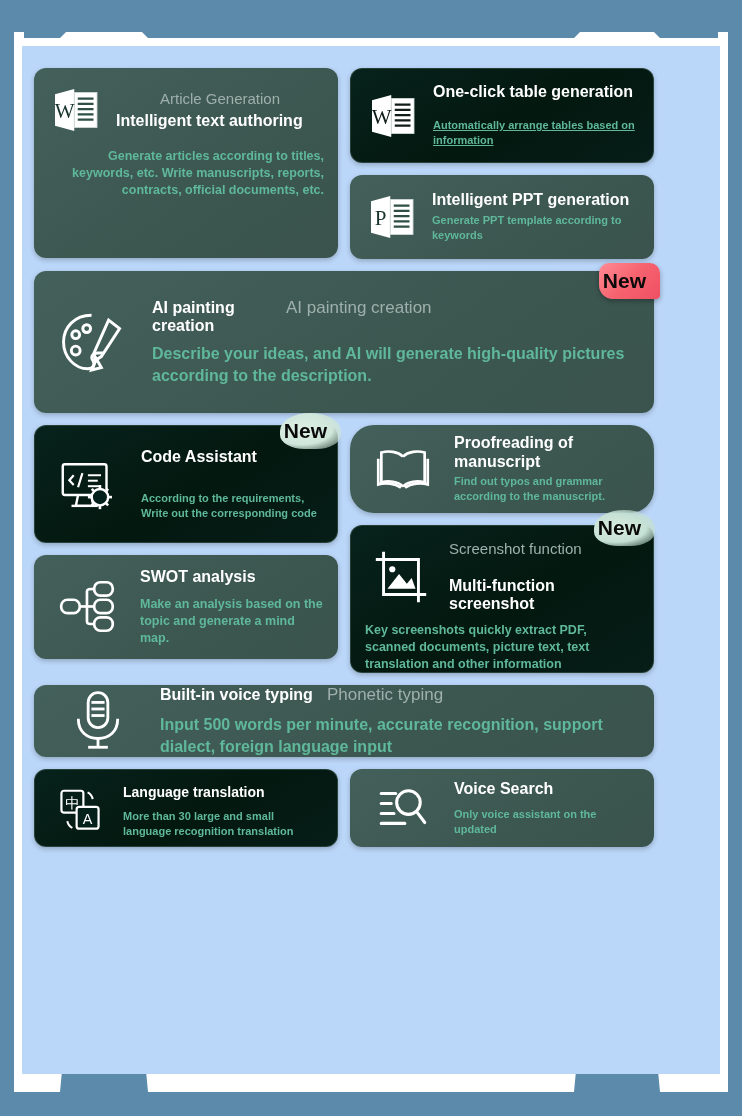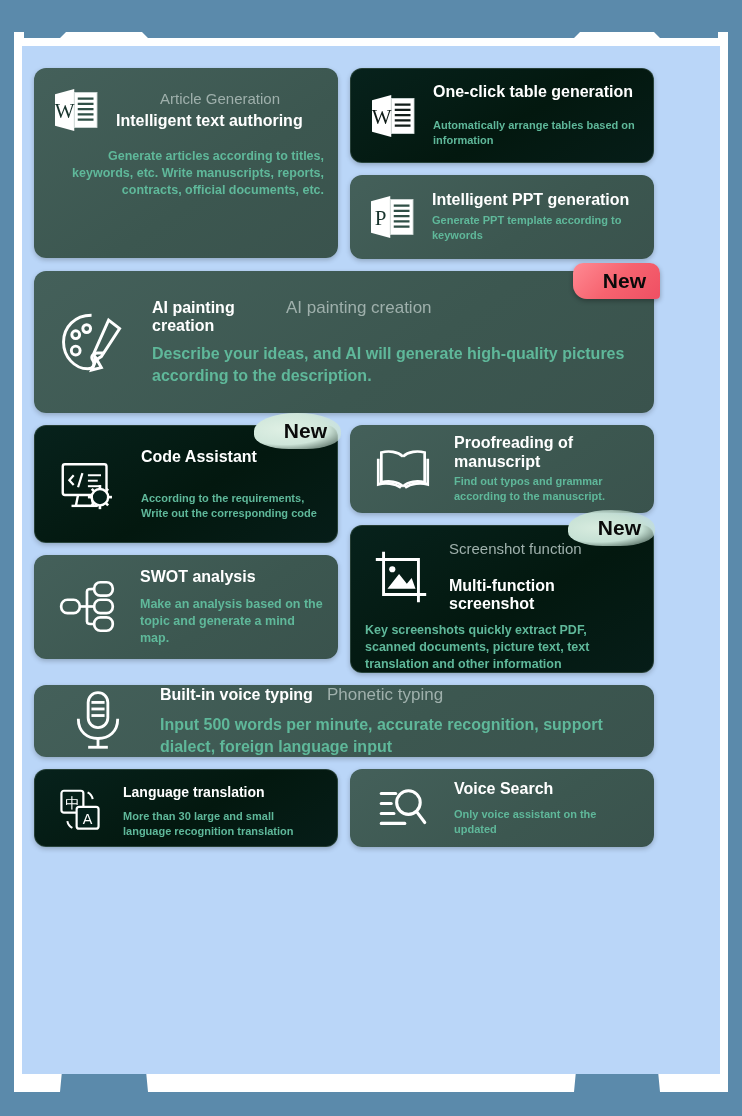--- a/index.html
+++ b/index.html
@@ -99,21 +99,21 @@
   .desc.block { margin-top: 10px; }
   .desc.right { text-align: right; }
 
   .inline-head { display: flex; align-items: baseline; gap: 14px; flex-wrap: wrap; }
 
   
   .badge-new {
     position: absolute;
     font-size: 21px; font-weight: bold; color: #0a0a0a;
     line-height: 1;
-    padding: 7px 14px 8px 30px;
+    padding: 7px 14px 8px 4px;
     z-index: 5;
   }
   .badge-new.pink {
     top: -8px; right: -6px;
     background: linear-gradient(135deg, #ff8a93 0%, #f6636f 50%, #ef4f63 100%);
     border-radius: 10px 10px 4px 14px;
     box-shadow: 0 2px 5px rgba(0,0,0,0.3);
   }
   .badge-new.pale {
     top: -13px; right: -4px;
@@ -184,21 +184,21 @@
                     <line x1="34" y1="25" x2="52" y2="25"></line>
                     <line x1="34" y1="31" x2="52" y2="31"></line>
                     <line x1="34" y1="37" x2="52" y2="37"></line>
                     <line x1="34" y1="43" x2="52" y2="43"></line>
                   </g>
                   <text x="19" y="41" font-family="Liberation Serif, serif" font-size="24" fill="#0d1a16" text-anchor="middle">W</text>
                 </svg>
               </div>
               <div class="txt">
                 <div class="title">One-click table generation</div>
-                <div class="desc sm" style="margin-top:17px;">Automatically arrange tables based on information</div>
+                <div class="desc sm" style="margin-top:17px;text-decoration:underline;">Automatically arrange tables based on information</div>
               </div>
             </div>
           </div>
 
           <div class="card green">
             <div class="card-row">
               <div class="icon-wrap">
                 <svg class="office-icon" viewBox="0 0 64 64">
                   <path d="M8 14 L30 8 L30 56 L8 50 Z" fill="#ffffff"></path>
                   <rect x="30" y="12" width="26" height="40" fill="#ffffff" stroke="#cfd8d6" stroke-width="1"></rect>
@@ -299,21 +299,21 @@
               </div>
               <div class="txt">
                 <div class="title">SWOT analysis</div>
                 <div class="desc" style="margin-top:10px;">Make an analysis based on the topic and generate a mind map.</div>
               </div>
             </div>
           </div>
         </div>
 
         <div class="col col-right">
-          <div class="card green" style="height:88px;">
+          <div class="card green" style="height:88px;border-radius:24px;">
             <div class="card-row" style="height:100%;">
               <div class="icon-wrap" style="width:78px;">
                 <svg width="66" height="66" viewBox="0 0 64 64" fill="none" stroke="#ffffff" stroke-width="2.6">
                   <path d="M32 20 C27 15 18 14 11 16 L11 45 C18 43 27 44 32 49"></path>
                   <path d="M32 20 C37 15 46 14 53 16 L53 45 C46 43 37 44 32 49"></path>
                   <path d="M8 22 L8 47 C15 45 24 46 30 50"></path>
                   <path d="M56 22 L56 47 C49 45 40 46 34 50"></path>
                 </svg>
               </div>
               <div class="txt">

